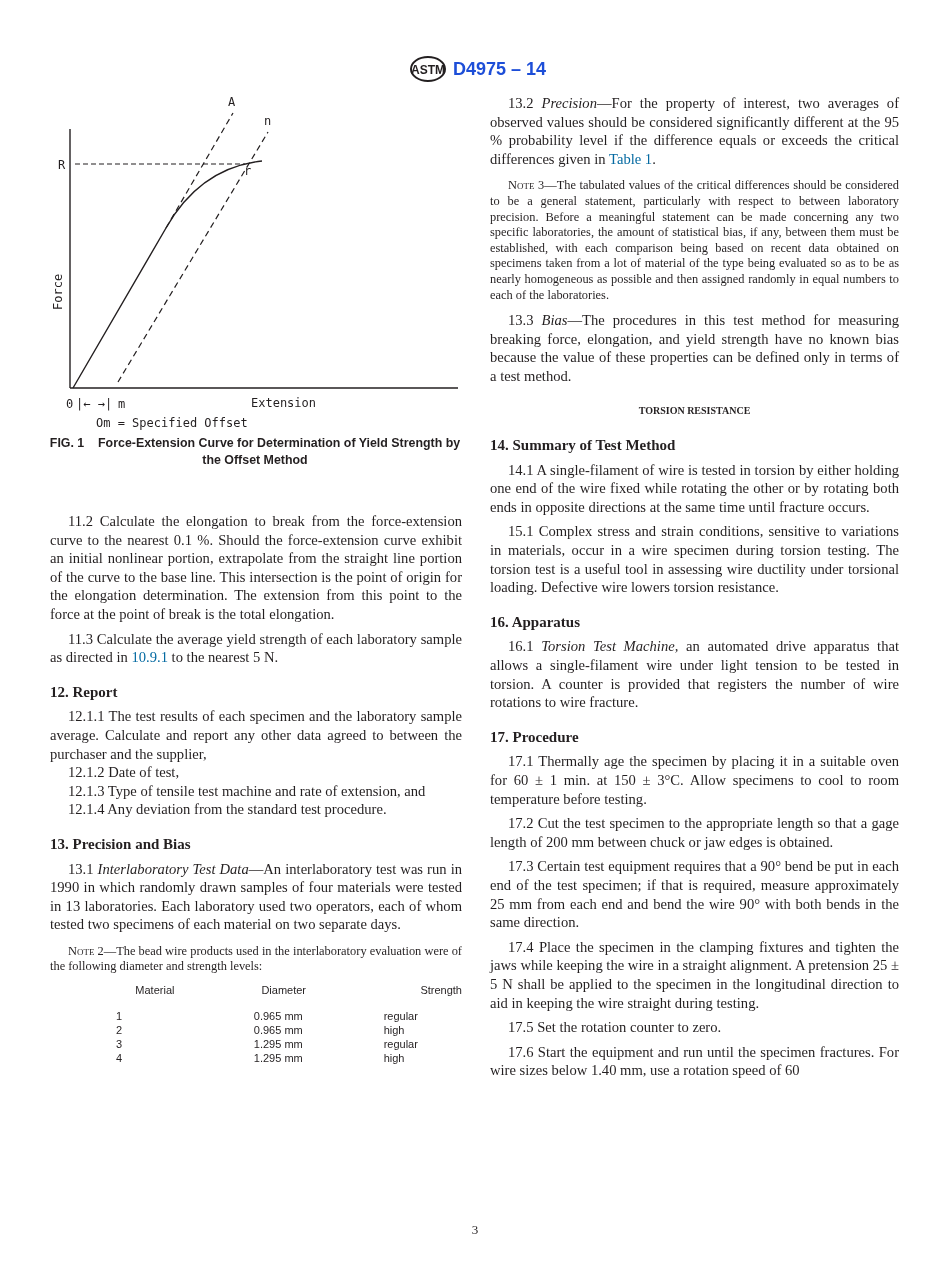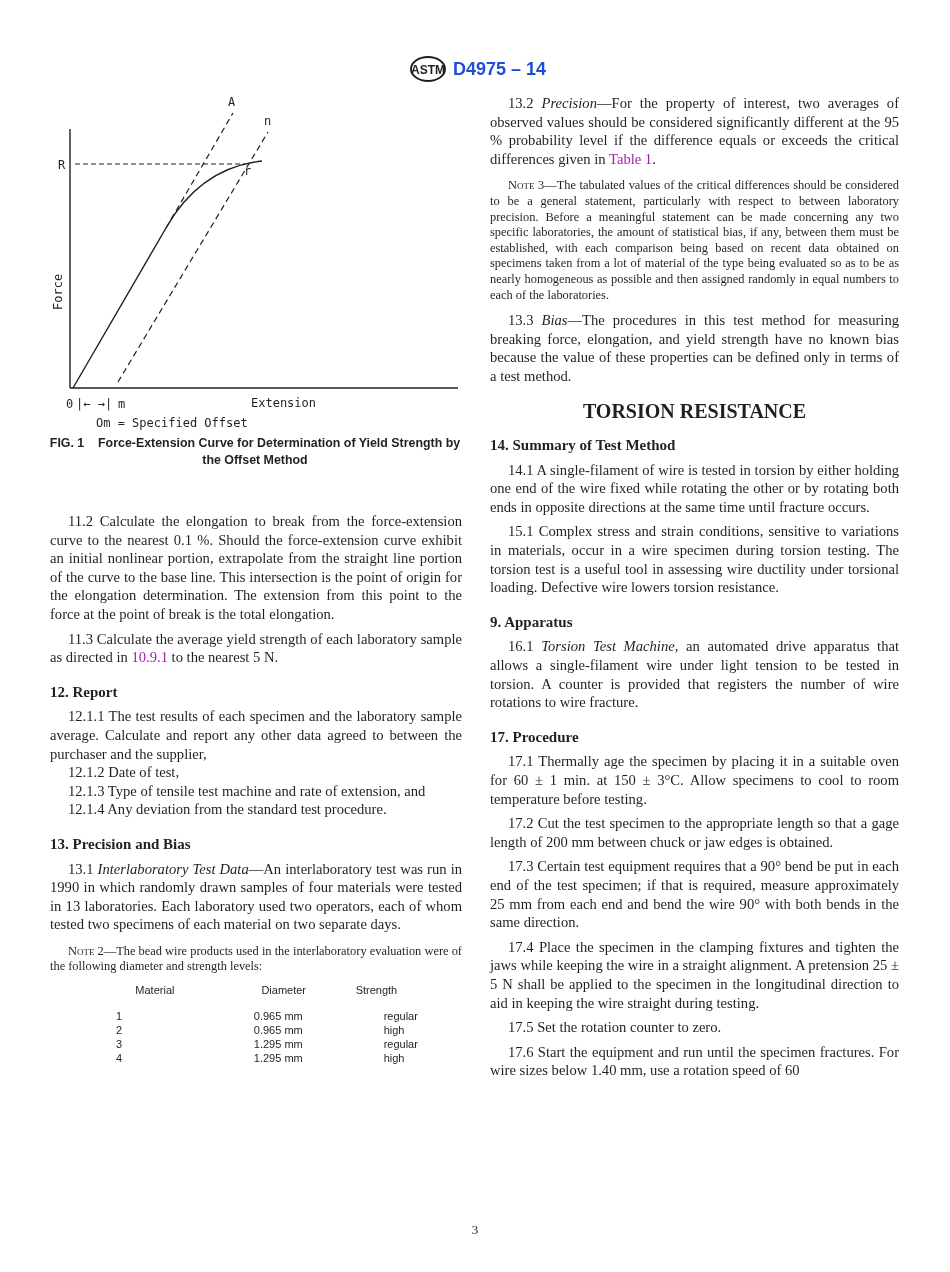--- a/index.html
+++ b/index.html
@@ -9,24 +9,24 @@
   .logo { position:absolute; left:408px; top:0; width:40px; height:26px; }
   .doc-id { position:absolute; left:453px; top:0; font-family:"Liberation Sans", sans-serif;
             font-weight:bold; font-size:18px; line-height:26px; color:#1d4ed8; }
   .col { position:absolute; width:412px; font-size:14.6px; line-height:18.6px; text-align:justify; }
   .col-left { left:50px; top:512px; }
   .col-right { left:490px; top:94px; width:409px; }
   p { margin:0; }
   .para { text-indent:18px; margin-bottom:6px; }
   .subpara { text-indent:18px; margin-bottom:0; }
   .h2 { font-weight:bold; font-size:15px; margin:16px 0 6px 0; }
-  .h-center { font-weight:bold; font-size:20px; text-align:center; margin:16px 0 12px 0; }
+  .h-center { font-weight:bold; font-size:10px; text-align:center; margin:16px 0 12px 0; }
   .note { font-size:12.4px; line-height:15.6px; text-indent:18px; margin:10px 0 8px 0; }
   .smallcaps { font-variant:small-caps; }
-  .link { color:#a21caf; }
+  .link { color:#0369a1; }
   em { font-style:italic; }
   table.note-table { font-family:"Liberation Sans", sans-serif; font-size:11px; line-height:14px;
       border-collapse:collapse; margin-left:30px; }
   table.note-table td, table.note-table th { font-weight:normal; padding:0; }
   .figure { position:absolute; left:40px; top:90px; width:430px; height:300px; }
   .fig-caption { position:absolute; left:40px; top:435px; width:430px; text-align:center;
      font-family:"Liberation Sans", sans-serif; font-weight:bold; font-size:12.4px; line-height:17px; }
   .fig-legend { position:absolute; left:96px; top:416px; font-family:"DejaVu Sans Mono", monospace; font-size:12px; }
   .page-num { position:absolute; left:0; width:950px; top:1222px; text-align:center; font-size:13px; }
 </style>
@@ -82,21 +82,21 @@
   <p class="subpara">12.1.3 Type of tensile test machine and rate of extension, and</p>
   <p class="subpara">12.1.4 Any deviation from the standard test procedure.</p>
   <p class="h2">13. Precision and Bias</p>
   <p class="para"><span>13.1 </span><em>Interlaboratory Test Data</em><span>—An interlaboratory test was run in 1990 in which randomly drawn samples of four materials were tested in 13 laboratories. Each laboratory used two operators, each of whom tested two specimens of each material on two separate days.</span></p>
   <p class="note"><span class="smallcaps">Note 2</span><span>—The bead wire products used in the interlaboratory evaluation were of the following diameter and strength levels:</span></p>
   <table class="note-table">
     <tbody>
         <tr>
       <th style="width:120px;text-align:center;padding-left:18px">Material</th>
       <th style="width:150px;text-align:center">Diameter</th>
-      <th style="width:110px;text-align:left">Strength</th>
+      <th style="width:110px;text-align:right">Strength</th>
     </tr>
     <tr>
           <td style="height:12px"></td>
           <td></td>
           <td></td>
         </tr>
     <tr>
           <td style="padding-left:36px">1</td>
           <td style="padding-left:42px">0.965 mm</td>
           <td style="padding-left:28px">regular</td>
@@ -121,21 +121,21 @@
 </div>
 
 <div class="col col-right">
   <p class="para"><span>13.2 </span><em>Precision</em><span>—For the property of interest, two averages of observed values should be considered significantly different at the 95 % probability level if the difference equals or exceeds the critical differences given in </span><span class="link">Table 1</span><span>.</span></p>
   <p class="note"><span class="smallcaps">Note 3</span><span>—The tabulated values of the critical differences should be considered to be a general statement, particularly with respect to between laboratory precision. Before a meaningful statement can be made concerning any two specific laboratories, the amount of statistical bias, if any, between them must be established, with each comparison being based on recent data obtained on specimens taken from a lot of material of the type being evaluated so as to be as nearly homogeneous as possible and then assigned randomly in equal numbers to each of the laboratories.</span></p>
   <p class="para"><span>13.3 </span><em>Bias</em><span>—The procedures in this test method for measuring breaking force, elongation, and yield strength have no known bias because the value of these properties can be defined only in terms of a test method.</span></p>
   <p class="h-center">TORSION RESISTANCE</p>
   <p class="h2">14. Summary of Test Method</p>
   <p class="para">14.1 A single-filament of wire is tested in torsion by either holding one end of the wire fixed while rotating the other or by rotating both ends in opposite directions at the same time until fracture occurs.</p>
   <p class="para">15.1 Complex stress and strain conditions, sensitive to variations in materials, occur in a wire specimen during torsion testing. The torsion test is a useful tool in assessing wire ductility under torsional loading. Defective wire lowers torsion resistance.</p>
-  <p class="h2">9. Apparatus</p>
+  <p class="h2">16. Apparatus</p>
   <p class="para"><span>16.1 </span><em>Torsion Test Machine,</em><span> an automated drive apparatus that allows a single-filament wire under light tension to be tested in torsion. A counter is provided that registers the number of wire rotations to wire fracture.</span></p>
   <p class="h2">17. Procedure</p>
   <p class="para">17.1 Thermally age the specimen by placing it in a suitable oven for 60 ± 1 min. at 150 ± 3°C. Allow specimens to cool to room temperature before testing.</p>
   <p class="para">17.2 Cut the test specimen to the appropriate length so that a gage length of 200 mm between chuck or jaw edges is obtained.</p>
   <p class="para">17.3 Certain test equipment requires that a 90° bend be put in each end of the test specimen; if that is required, measure approximately 25 mm from each end and bend the wire 90° with both bends in the same direction.</p>
   <p class="para">17.4 Place the specimen in the clamping fixtures and tighten the jaws while keeping the wire in a straight alignment. A pretension 25 ± 5 N shall be applied to the specimen in the longitudinal direction to aid in keeping the wire straight during testing.</p>
   <p class="para">17.5 Set the rotation counter to zero.</p>
   <p class="para">17.6 Start the equipment and run until the specimen fractures. For wire sizes below 1.40 mm, use a rotation speed of 60</p>
 </div>
 

